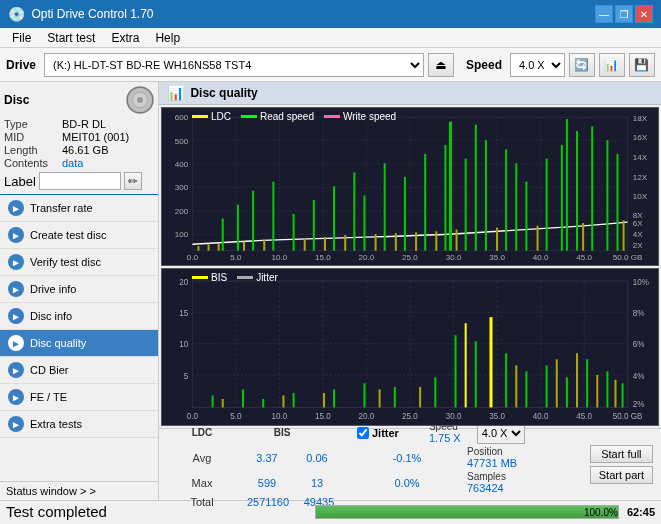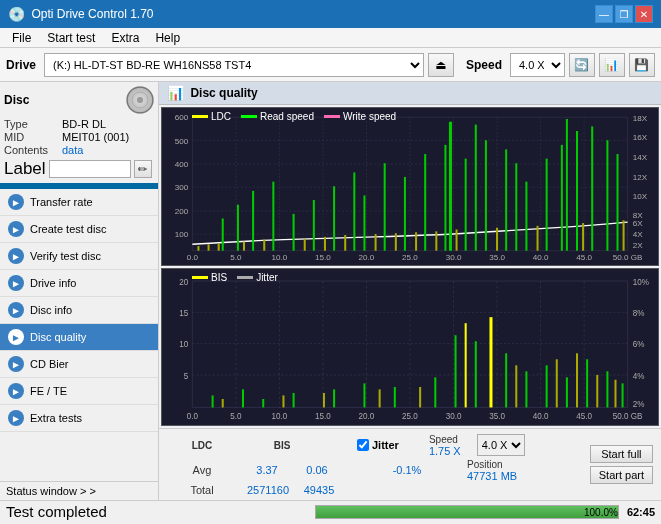--- a/index.html
+++ b/index.html
@@ -94,21 +94,21 @@
       width: 159px;
       background: #f0f0f0;
       border-right: 1px solid #ccc;
       display: flex;
       flex-direction: column;
     }
 
     
     .disc-panel {
       padding: 4px;
-      border-bottom: 6px solid #0369a1;
+      border-bottom: 1px solid #0369a1;
     }
     .disc-header {
       display: flex;
       align-items: center;
       justify-content: space-between;
       margin-bottom: 4px;
     }
     .disc-title { font-size: 12px; font-weight: bold; }
     .disc-info-row {
       display: flex;
@@ -117,21 +117,21 @@
     }
     .disc-info-label { color: #333; width: 58px; flex-shrink: 0; }
     .disc-info-value { color: #000; }
     .disc-info-link { color: #0066cc; }
     .disc-label-row {
       display: flex;
       align-items: center;
       margin-top: 3px;
       gap: 3px;
     }
-    .label-text { font-size: 17px; }
+    .label-text { font-size: 13px; }
     .label-input {
       font-size: 11px;
       border: 1px solid #aaa;
       width: 82px;
       height: 18px;
       padding: 0 2px;
     }
     .label-btn {
       width: 18px; height: 18px;
       border: 1px solid #aaa;
@@ -351,20 +351,24 @@
           </defs>
         </svg>
       </div>
       <div class="disc-info-row">
         <span class="disc-info-label">Type</span>
         <span class="disc-info-value">BD-R DL</span>
       </div>
       <div class="disc-info-row">
         <span class="disc-info-label">MID</span>
         <span class="disc-info-value">MEIT01 (001)</span>
+      </div>
+      <div class="disc-info-row">
+        <span class="disc-info-label">Length</span>
+        <span class="disc-info-value">46.61 GB</span>
       </div>
       <div class="disc-info-row">
         <span class="disc-info-label">Contents</span>
         <span class="disc-info-link">data</span>
       </div>
       <div class="disc-label-row">
         <span class="label-text">Label</span>
         <input class="label-input" type="text" style="">
         <div class="label-btn">✏</div>
       </div>
@@ -660,20 +664,33 @@
           <span class="stats-value" style="min-width:40px;text-align:center;">0.06</span>
           <div style="width:20px;"></div>
           <span class="stats-value" style="min-width:60px;text-align:center;">-0.1%</span>
           <div style="display:flex;flex-direction:column;margin-left:20px;">
             <span style="font-size:10px;color:#333;">Position</span>
             <span style="color:#0066cc;">47731 MB</span>
           </div>
         </div>
         <div style="display:flex; gap:10px; align-items:center;">
           <div class="stats-col">
+            <span style="color:#333;">Max</span>
+          </div>
+          <span class="stats-value" style="min-width:40px;text-align:center;">599</span>
+          <span class="stats-value" style="min-width:40px;text-align:center;">13</span>
+          <div style="width:20px;"></div>
+          <span class="stats-value" style="min-width:60px;text-align:center;">0.0%</span>
+          <div style="display:flex;flex-direction:column;margin-left:20px;">
+            <span style="font-size:10px;color:#333;">Samples</span>
+            <span style="color:#0066cc;">763424</span>
+          </div>
+        </div>
+        <div style="display:flex; gap:10px; align-items:center;">
+          <div class="stats-col">
             <span style="color:#333;">Total</span>
           </div>
           <span class="stats-value" style="min-width:40px;text-align:center;">2571160</span>
           <span class="stats-value" style="min-width:40px;text-align:center;">49435</span>
         </div>
       </div>
       <div class="action-col" style="margin-left:auto; justify-content:center;">
         <button class="action-btn">Start full</button>
         <button class="action-btn">Start part</button>
       </div>

